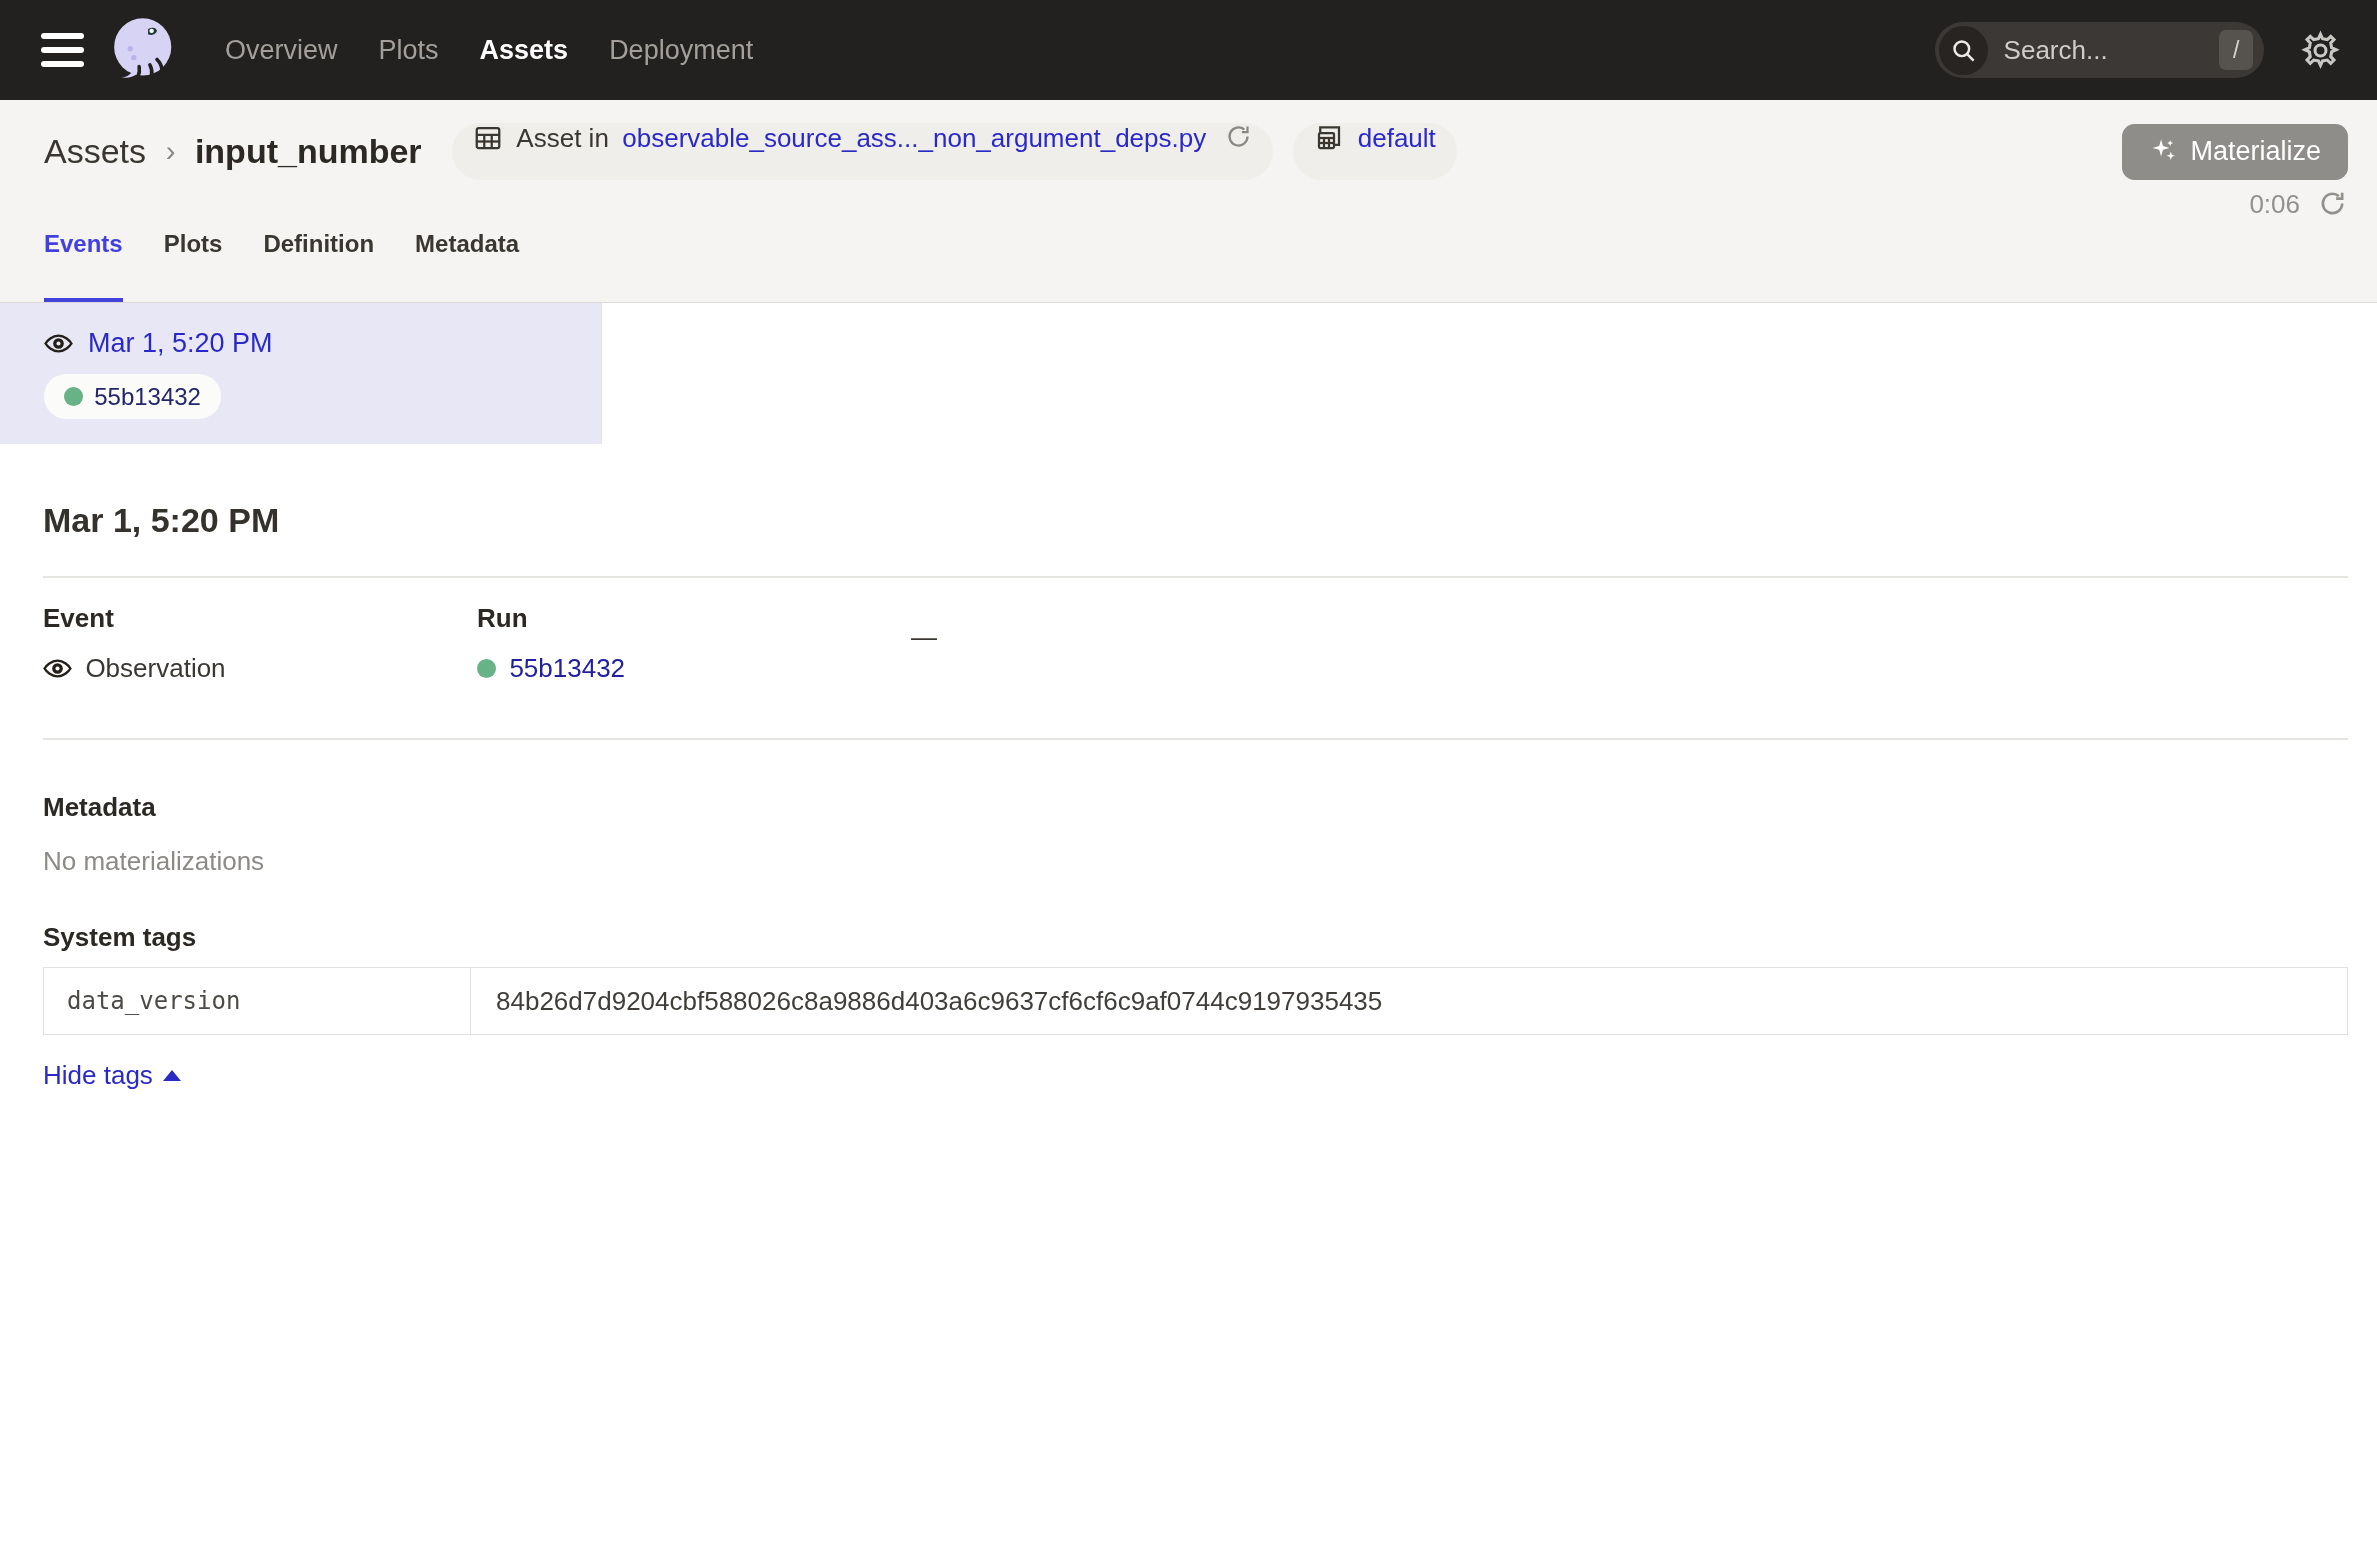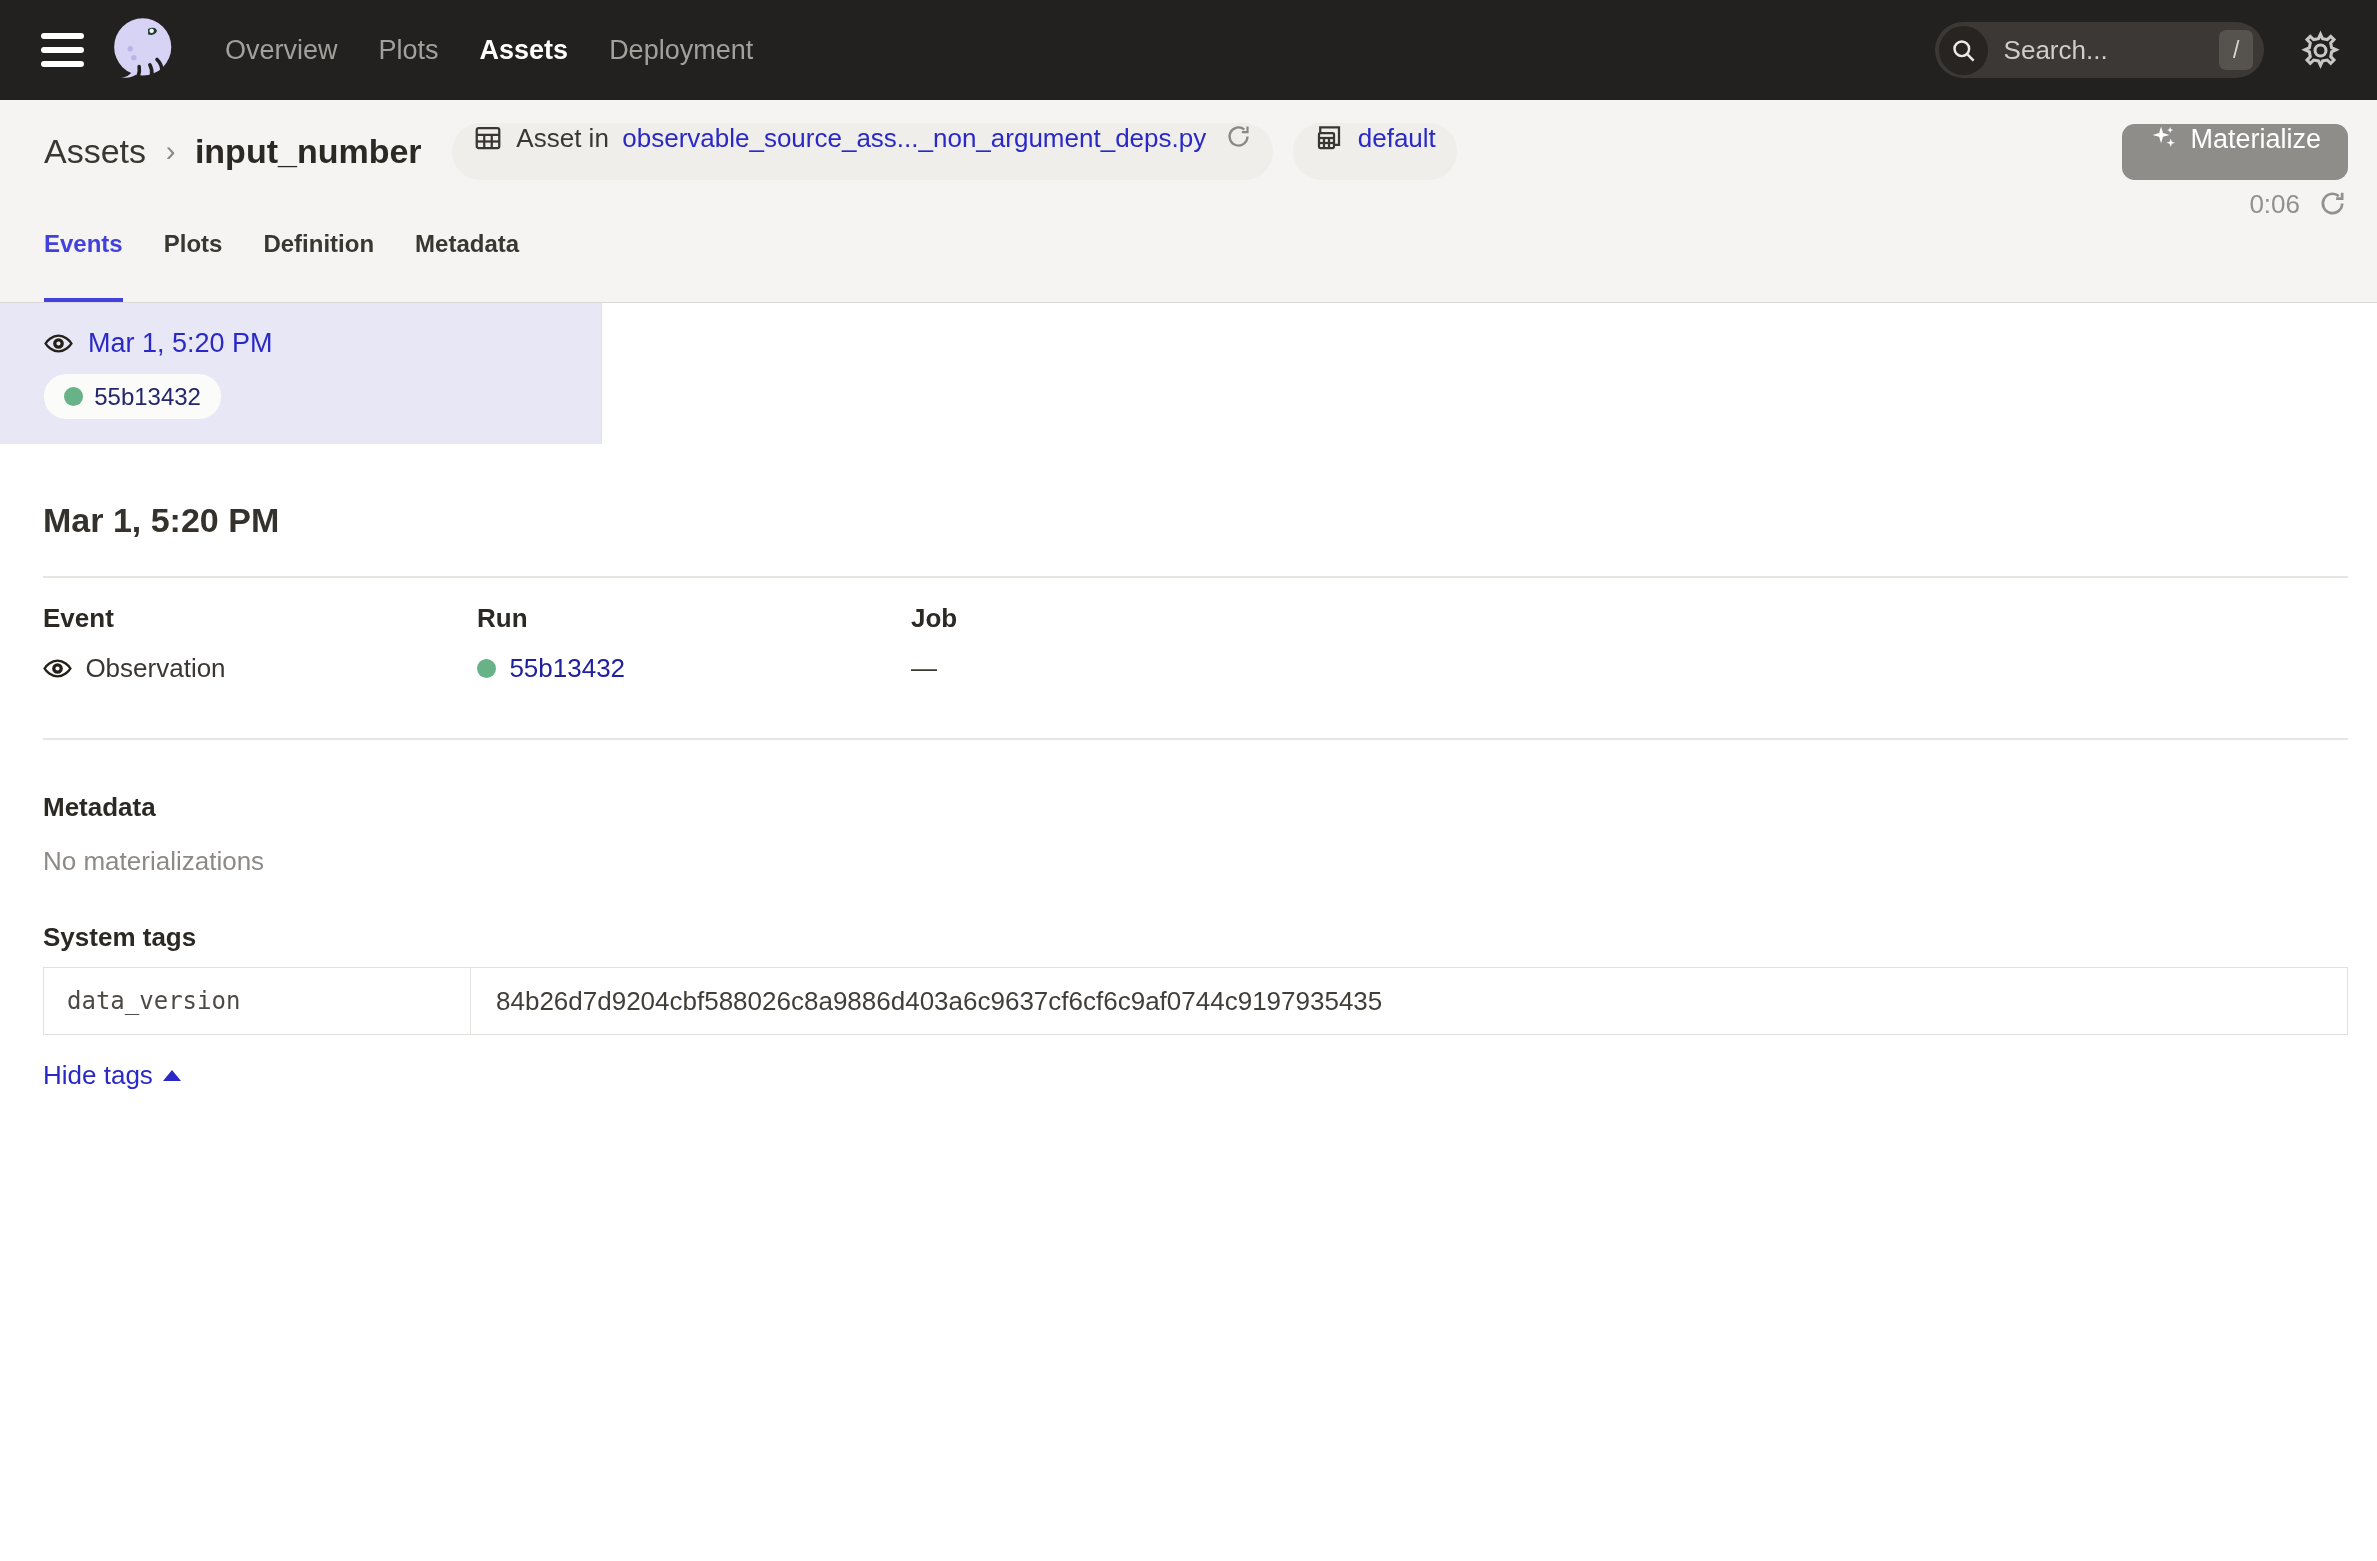--- a/index.html
+++ b/index.html
@@ -45,21 +45,21 @@
     background: #efeeea; border-radius: 29.5px; height: 57px; padding: 0 21.4px;
     font-size: 26px; color: #3a3631; white-space: nowrap;
   }
   .pill-asset { margin-left: 30px; }
   .pill-repo { margin-left: 19.6px; }
   .link { color: #2a29c7; cursor: pointer; text-decoration: none; }
   .pill .ic { color: #3a3631; display: flex; }
   .reload-ic { color: #8b8884; display: flex; cursor: pointer; margin-left: 5.4px; }
   .materialize-btn {
     height: 56px; padding: 0 27px; border-radius: 12.5px; background: #8f8d89;
-    color: #ffffff; font-size: 27px; display: flex; gap: 12.5px; cursor: pointer;
+    color: #ffffff; font-size: 27px; display: flex; align-items: center; gap: 12.5px; cursor: pointer;
     flex: 0 0 auto;
   }
   .tabsrow { display: flex; align-items: stretch; gap: 41px; padding-left: 44px; flex: 1; margin-top: 9px; }
   .tab { display: flex; align-items: center; font-size: 24px; font-weight: 600; color: #3a3631;
     border-bottom: 4.5px solid transparent; cursor: pointer; }
   .tab.active { color: #4341dd; border-bottom-color: #4341dd; }
   .tabs-spacer { flex: 1; }
   .timerwrap { display: flex; align-items: flex-start; gap: 18px; margin-right: 30px; color: #92908c; font-size: 26px; }
   .timer-refresh { display: flex; color: #92908c; cursor: pointer; }
 
@@ -254,21 +254,20 @@
         </div>
       </div>
       <div>
         <div class="col-h">Run</div>
         <div class="col-v">
           <span class="dot"></span>
           <span class="run-link">55b13432</span>
         </div>
       </div>
       <div>
-        <div class="col-h">Job</div>
         <div class="col-v">
           <span>—</span>
         </div>
       </div>
     </div>
 
     <div class="divider d2"></div>
 
     <div class="meta-h">Metadata</div>
     <div class="meta-empty">No materializations</div>

